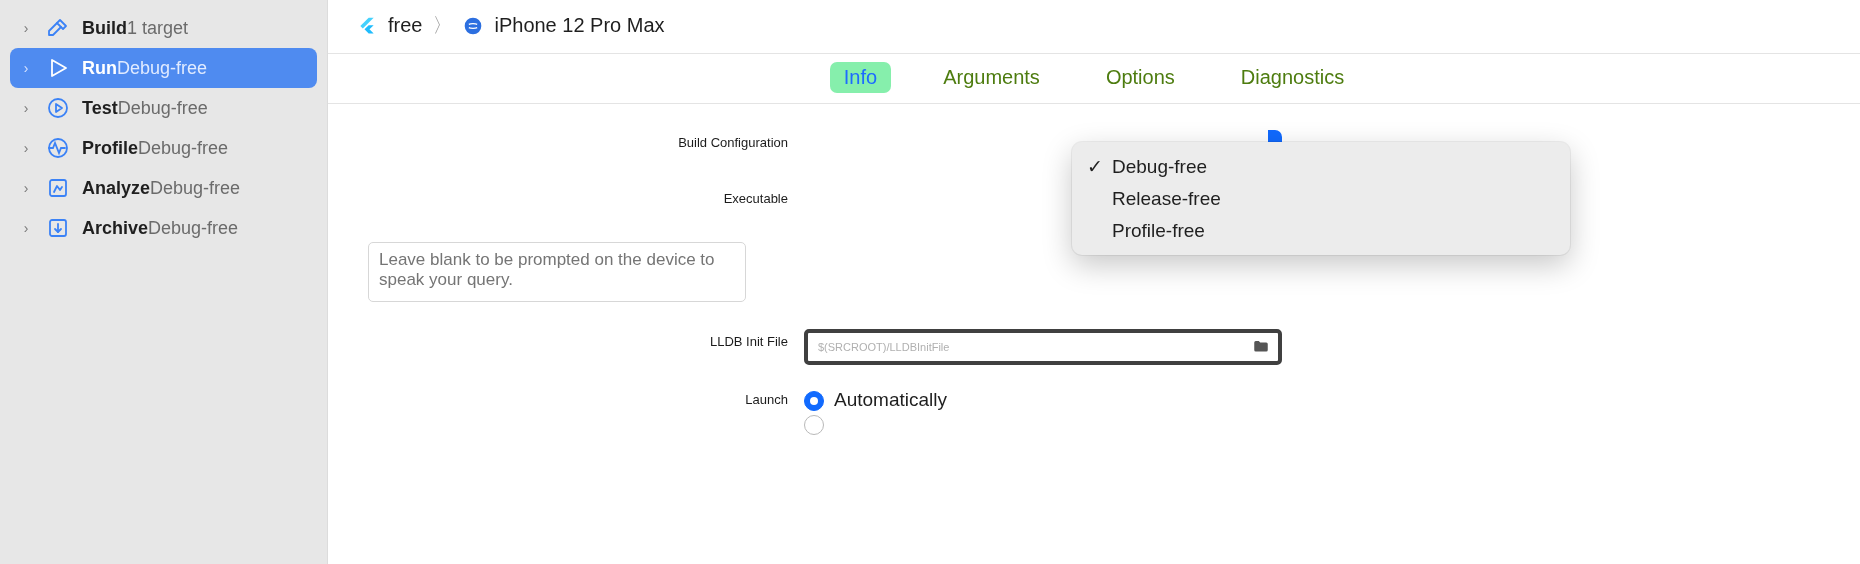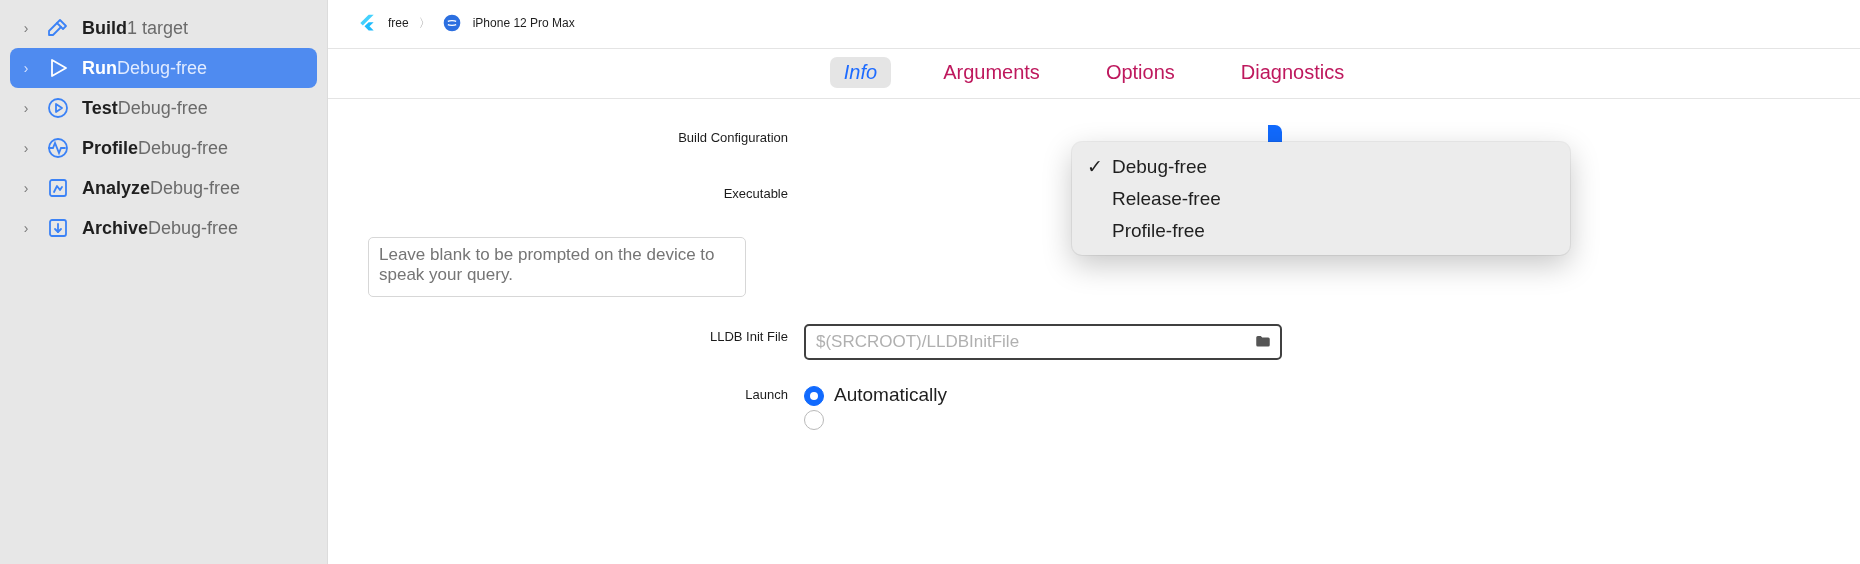--- a/index.html
+++ b/index.html
@@ -62,36 +62,36 @@
     flex-direction: column;
     position: relative;
   }
 
   .breadcrumb {
     display: flex;
     align-items: center;
     gap: 10px;
     padding: 12px 28px 14px;
     border-bottom: 1px solid #e4e4e4;
-    font-size: 12px;
+    font-size: 20px;
   }
   .breadcrumb .sep { color: #a0a0a0; }
   .bc-icon { width: 22px; height: 22px; display: inline-flex; align-items: center; justify-content: center; }
 
   .tabbar {
     display: flex;
     gap: 38px;
     justify-content: center;
     align-items: center;
     padding: 8px 0 10px;
     border-bottom: 1px solid #e4e4e4;
     font-size: 20px;
   }
-  .tab { padding: 4px 14px; border-radius: 7px; cursor: pointer; color: #be185d; }
-  .tab.active { background: #e5e5e5; color: #1d6bff; font-style: italic; }
+  .tab { padding: 4px 14px; border-radius: 7px; cursor: pointer; color: #4d7c0f; }
+  .tab.active { background: #86efac; color: #1d6bff; }
 
   .form {
     padding: 26px 40px;
     display: flex;
     flex-direction: column;
     gap: 22px;
   }
   .row { display: flex; align-items: flex-start; gap: 16px; }
   .row .label {
     width: 420px;
@@ -125,24 +125,24 @@
     padding: 7px 10px;
     font-size: 17px;
     color: #b0b0b0;
     background: #fff;
     resize: none;
     font-family: inherit;
   }
   .fileinput {
     width: 478px;
     height: 36px;
-    border: 2px solid #404040;
+    border: 4px solid #404040;
     border-radius: 5px;
     padding: 5px 34px 5px 10px;
-    font-size: 17px;
+    font-size: 11px;
     color: #b0b0b0;
     background: #fff;
     position: relative;
     display: flex;
     align-items: center;
   }
   .fileinput .folder {
     position: absolute;
     right: 8px;
     color: #555;

